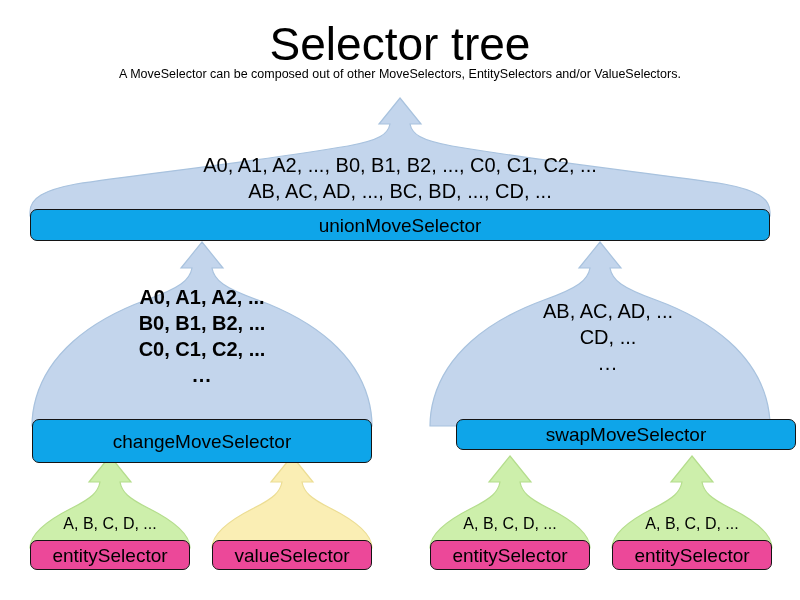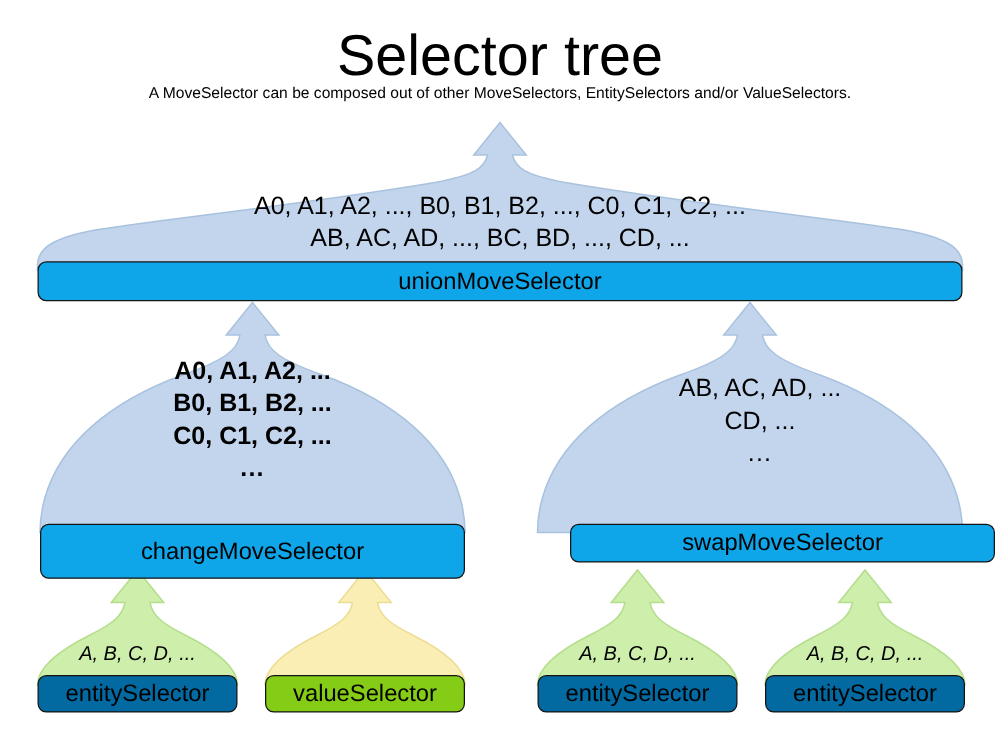--- a/index.html
+++ b/index.html
@@ -61,21 +61,20 @@
   .fan-text {
     position: absolute;
     text-align: center;
     font-size: 20px;
     line-height: 26px;
     white-space: nowrap;
   }
   .fan-text.small {
     font-size: 16px;
     line-height: 25px;
-    font-style: italic;
   }
   .fan-text .ellipsis-line {
     letter-spacing: 1px;
   }
 
   
   .bar {
     position: absolute;
     box-sizing: border-box;
     border: 1.6px solid #141414;
@@ -85,24 +84,24 @@
     justify-content: center;
     font-size: 19px;
     line-height: 19px;
     white-space: nowrap;
     color: #000000;
   }
   .bar.blue {
     background: #0ea5e9;
   }
   .bar.green {
-    background: #0369a1;
+    background: #ec4899;
   }
   .bar.yellow {
-    background: #84cc16;
+    background: #ec4899;
   }
 </style>
 </head>
 <body>
 
 <div id="diagram-root">
 
   <div class="title">Selector tree</div>
   <div class="subtitle">A MoveSelector can be composed out of other MoveSelectors, EntitySelectors and/or ValueSelectors.</div>
 

